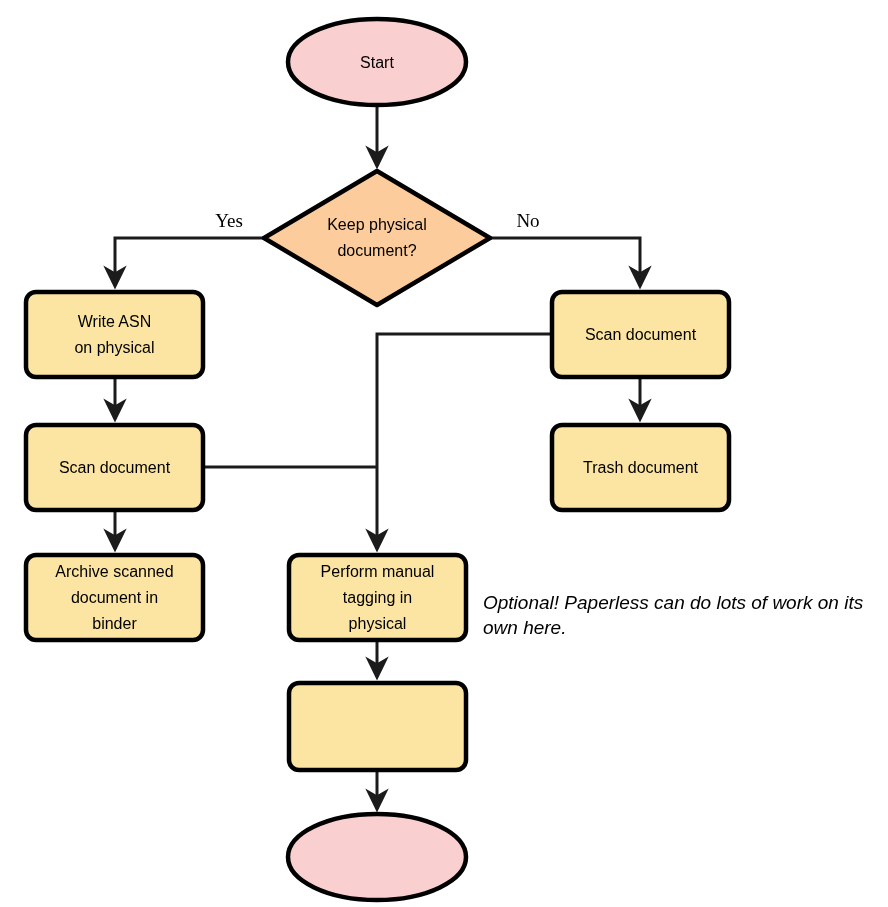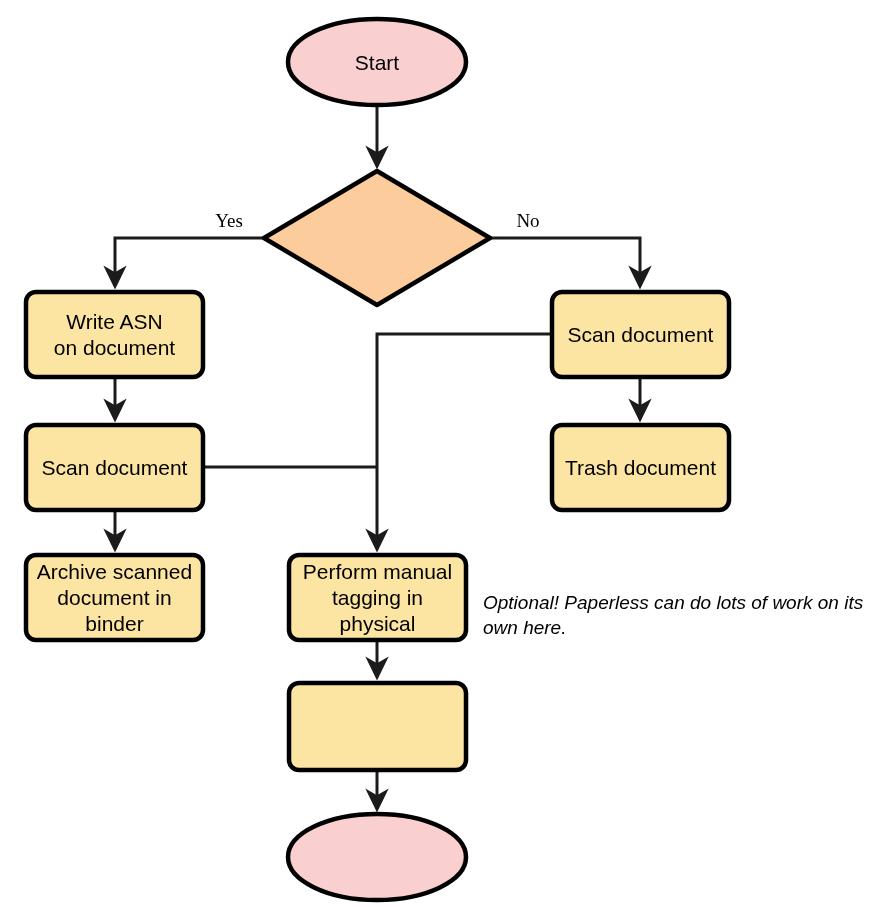--- a/index.html
+++ b/index.html
@@ -31,21 +31,21 @@
     position: absolute;
     color: #000000;
     white-space: pre-line;
     pointer-events: none;
   }
   .node-label {
     display: flex;
     align-items: center;
     justify-content: center;
     text-align: center;
-    font-size: 21px;
+    font-size: 16px;
     line-height: 26px;
   }
   .edge-label {
     font-size: 19px;
     line-height: 22px;
     text-align: center;
     font-family: Liberation Serif, serif;
   }
   .note-text {
     font-size: 19px;
@@ -107,23 +107,25 @@
       <rect x="289" y="555" width="177" height="85" rx="10" ry="10" fill="#fce5a2"></rect>
 
       <rect x="289" y="683" width="177" height="87" rx="10" ry="10" fill="#fce5a2"></rect>
 
       <ellipse cx="377" cy="857" rx="89" ry="43" fill="#facfcf"></ellipse>
     </g>
   </svg>
 
   <div class="node-label" style="left:288px; top:20px; width:178px; height:85px;">Start</div>
 
+  <div class="node-label" style="left:288px; top:205px; width:178px; height:66px;">Keep physical
+document?</div>
 
   <div class="node-label" style="left:26px; top:292px; width:177px; height:85px;">Write ASN
-on document</div>
+on physical</div>
 
   <div class="node-label" style="left:26px; top:425px; width:177px; height:85px;">Scan document</div>
 
   <div class="node-label" style="left:26px; top:555px; width:177px; height:85px;">Archive scanned
 document in
 binder</div>
 
   <div class="node-label" style="left:552px; top:292px; width:177px; height:85px;">Scan document</div>
 
   <div class="node-label" style="left:552px; top:425px; width:177px; height:85px;">Trash document</div>

